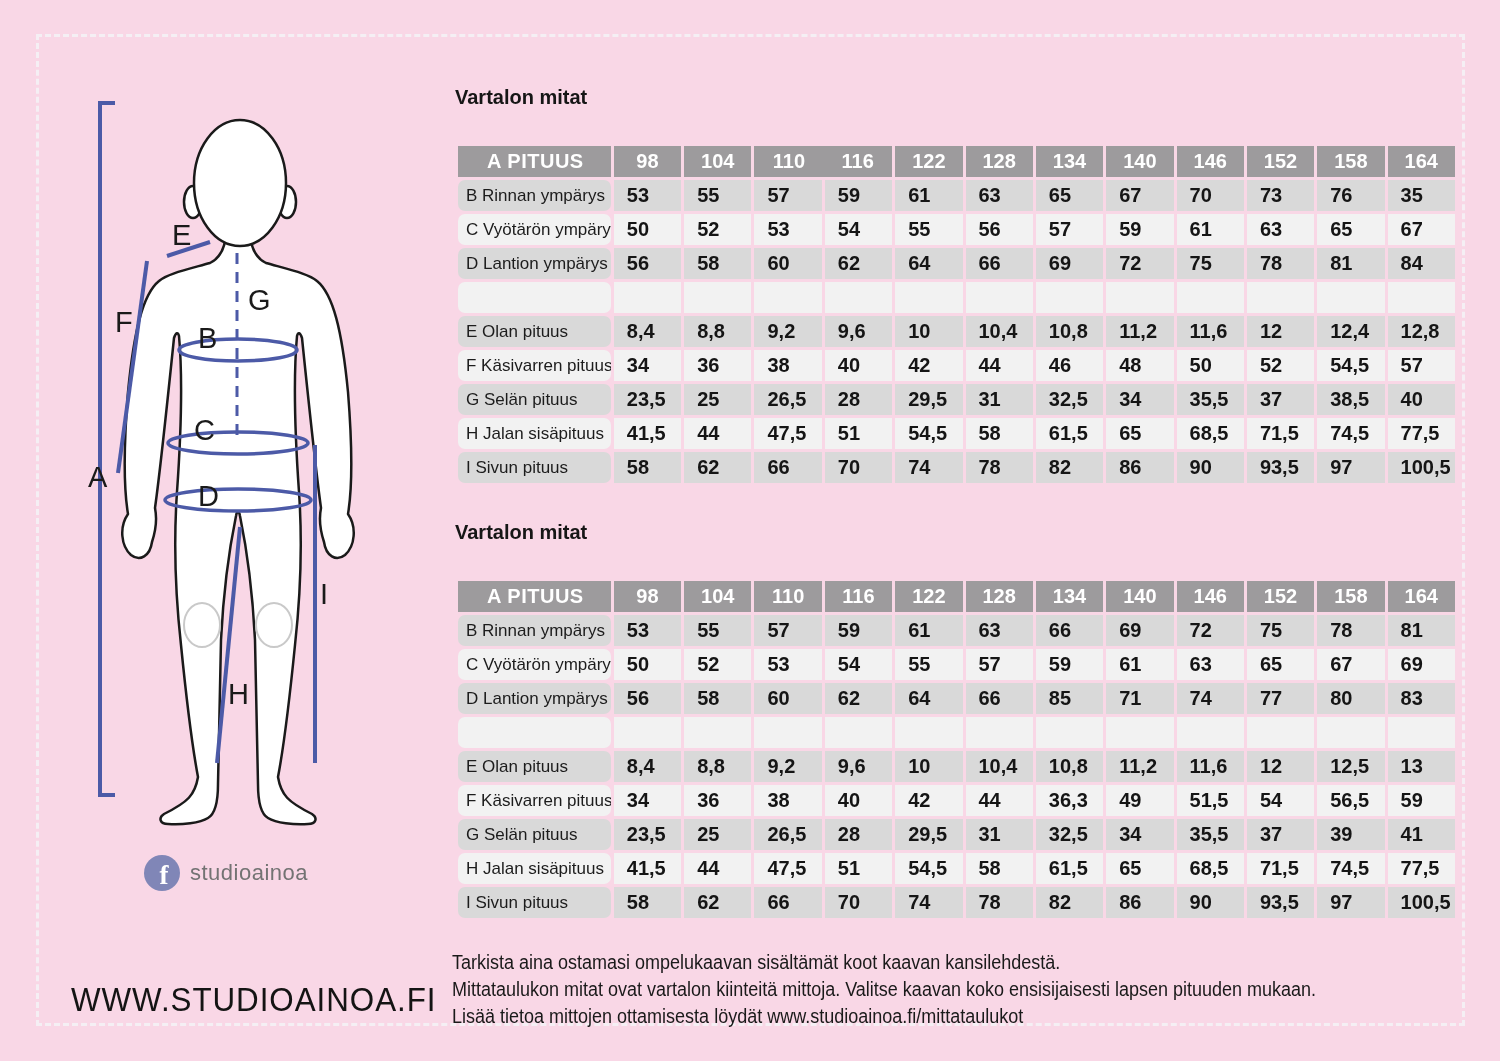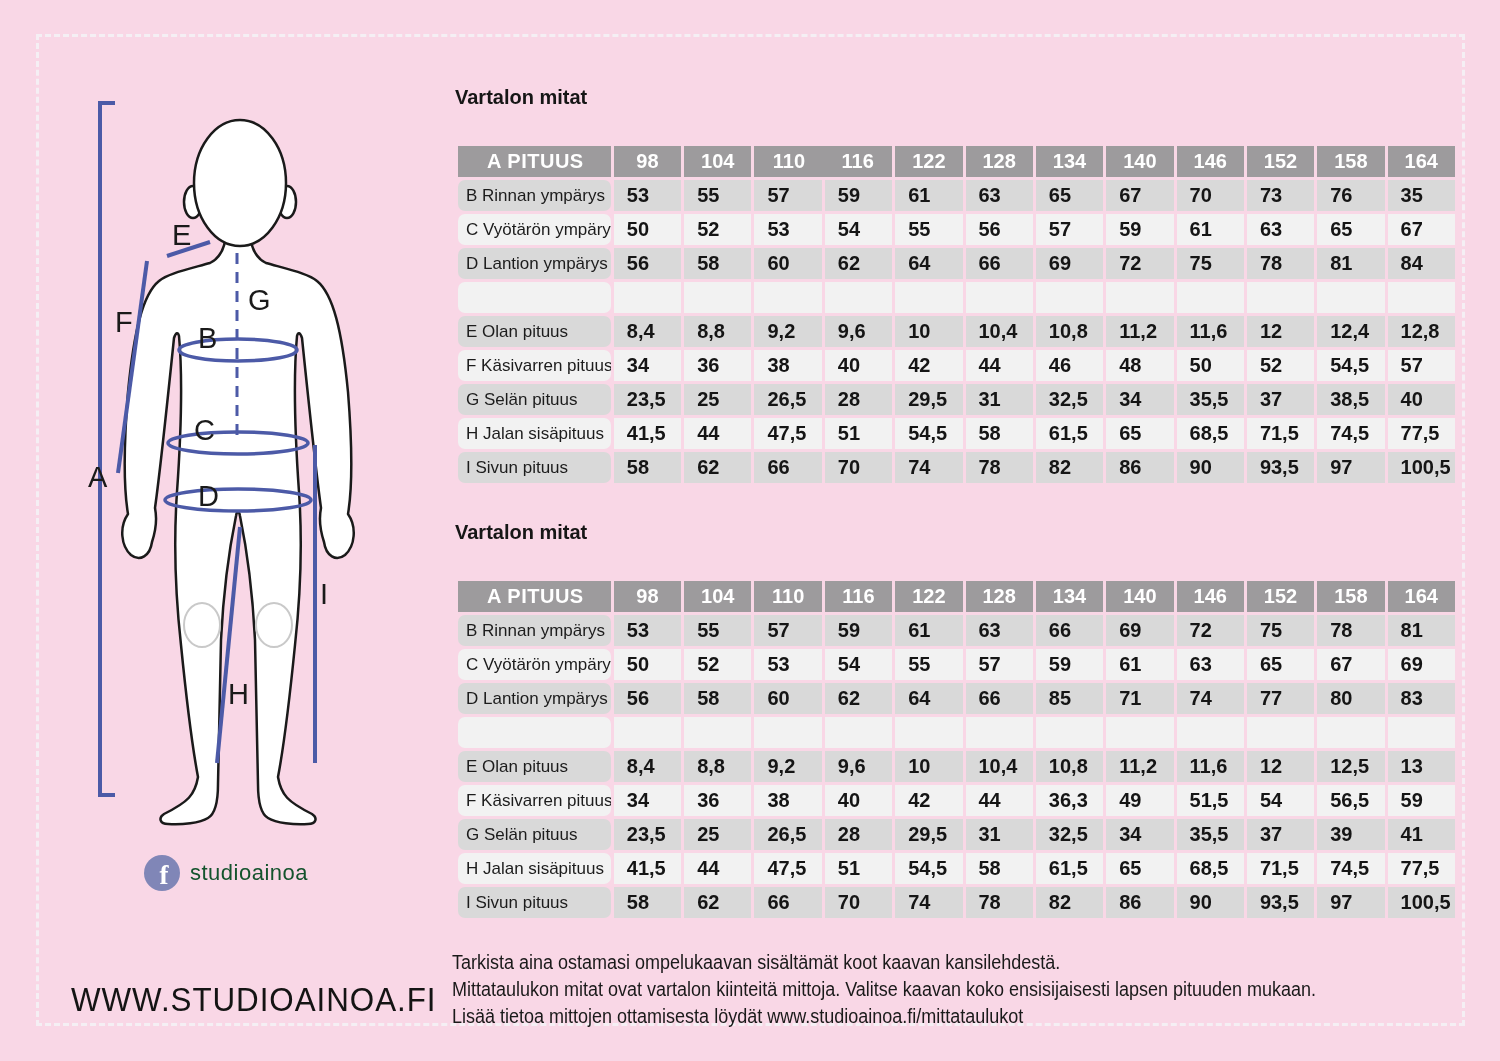--- a/index.html
+++ b/index.html
@@ -33,21 +33,21 @@
   th.merged-th .mh{display:flex;width:100%;}
   th.merged-th .mh span{flex:1;text-align:center;}
 
   
   .footnote{position:absolute;left:452px;top:949px;font-size:20px;line-height:27px;color:#1a1a1a;
         transform:scaleX(0.9);transform-origin:0 0;white-space:nowrap;}
 
   
   .social{position:absolute;left:143px;top:853px;}
   .social-row{display:flex;align-items:center;gap:9px;height:40px;}
-  .social-label{font-size:22px;color:#14532d;letter-spacing:0.5px;}
+  .social-label{font-size:22px;color:#737373;letter-spacing:0.5px;}
   .website{position:absolute;left:71px;top:981px;font-size:33px;color:#141414;letter-spacing:1px;
         transform:scaleX(0.95);transform-origin:0 0;white-space:nowrap;}
 </style>
 </head>
 <body>
 
 <div class="page">
   <div class="dashed-frame"></div>
 
   <div class="figure-wrap">

